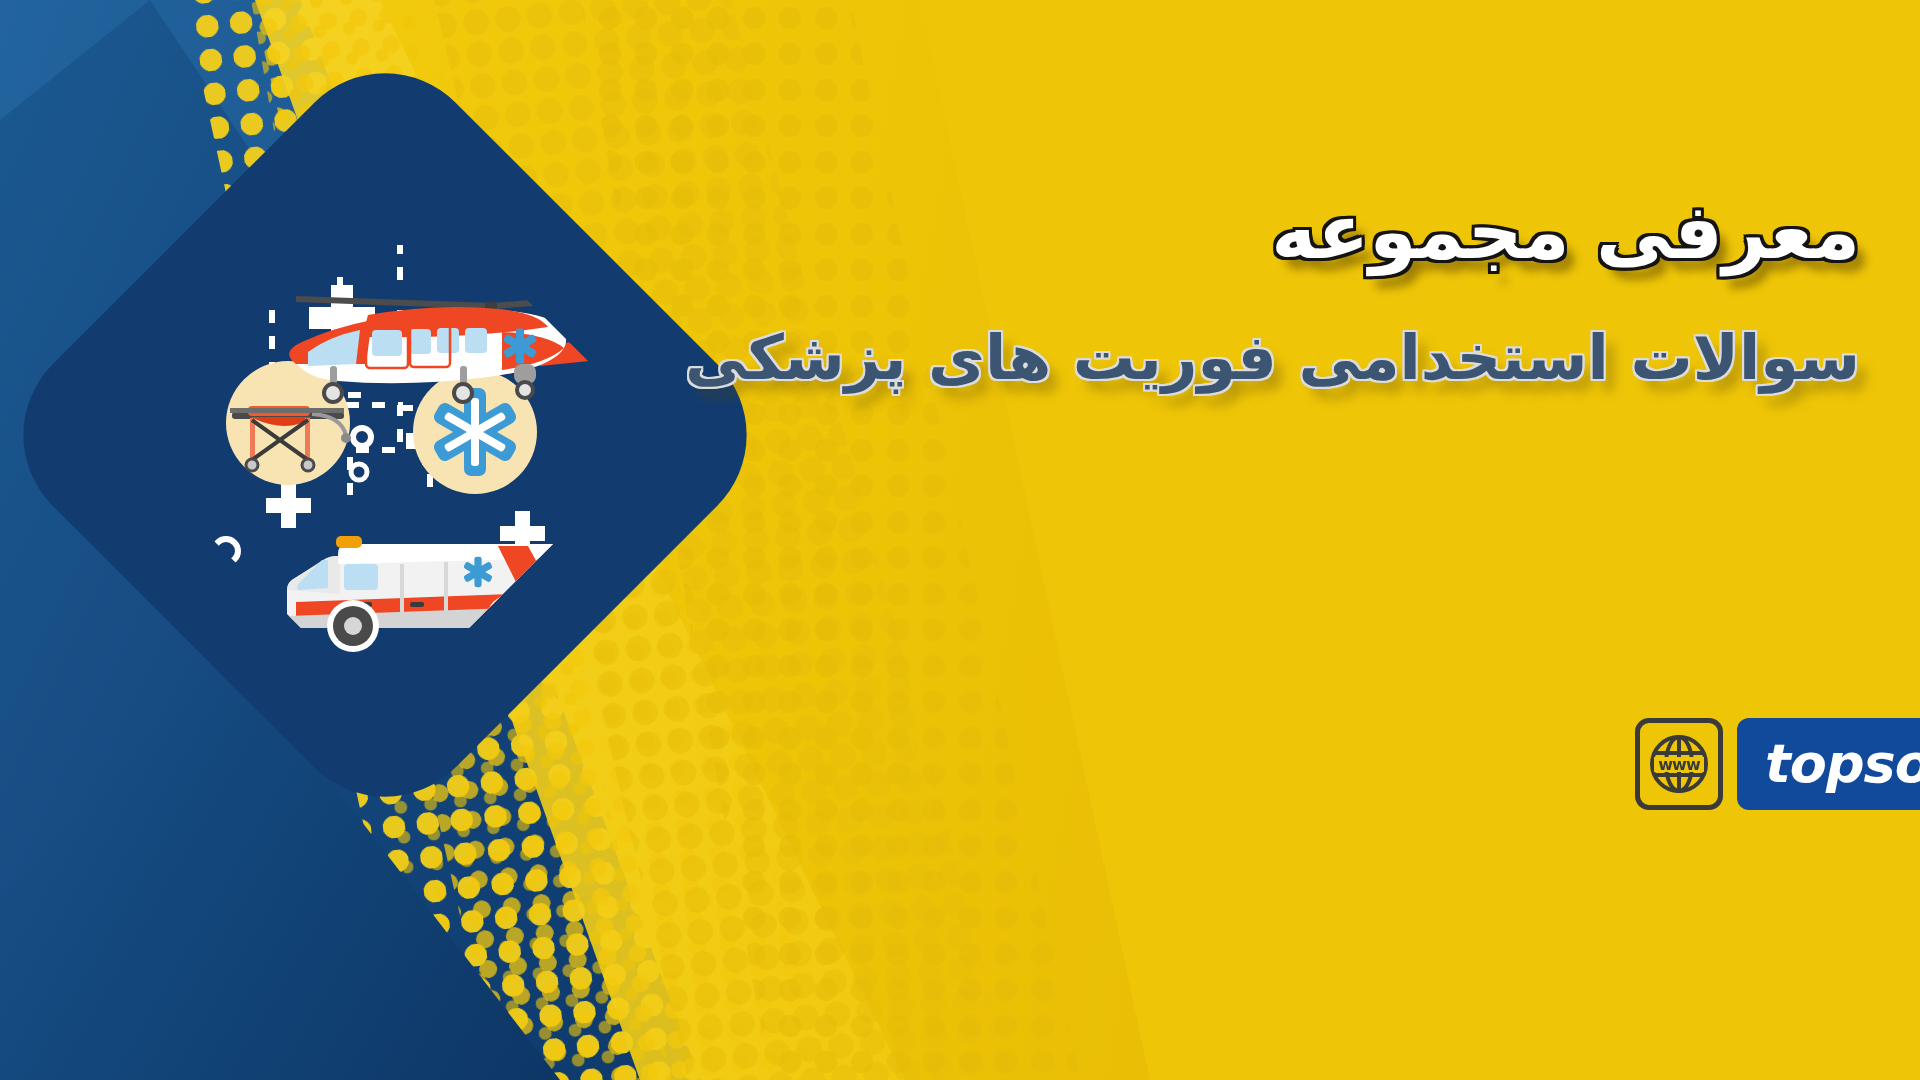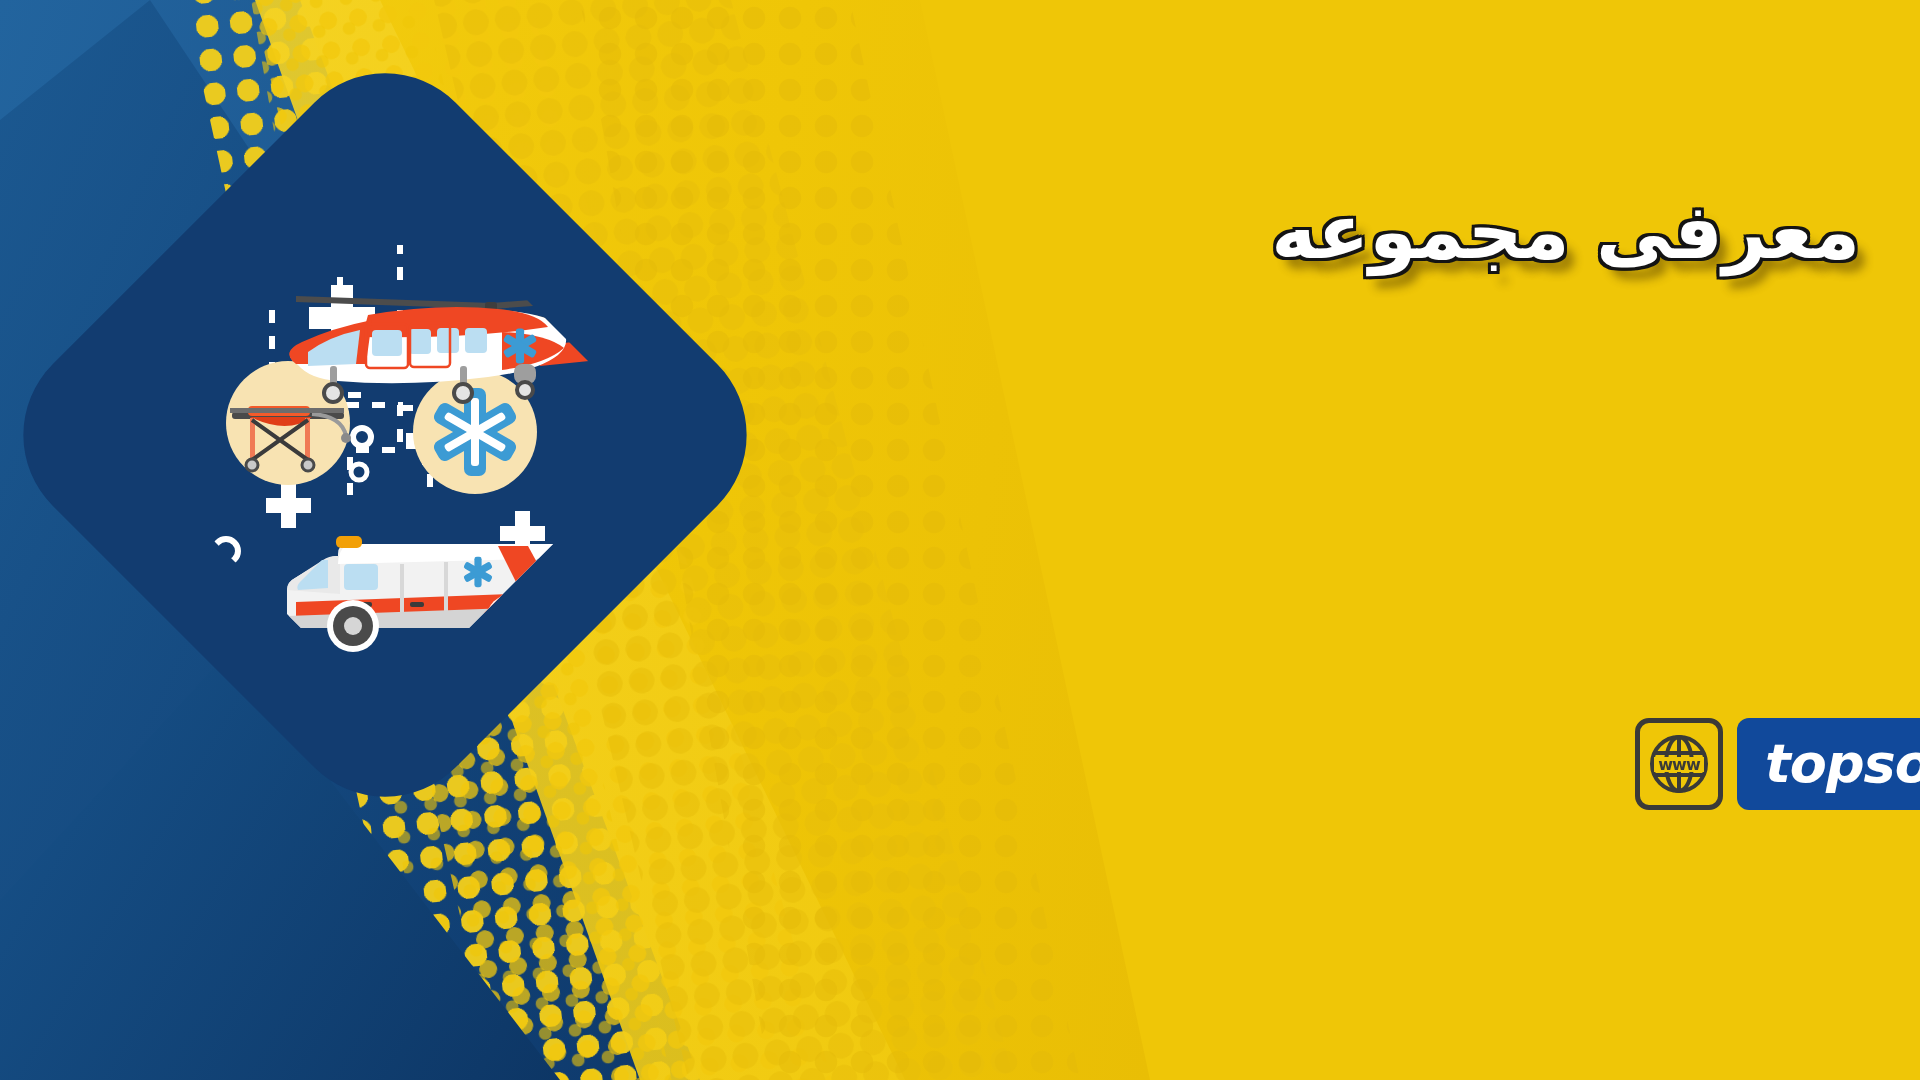--- a/index.html
+++ b/index.html
@@ -347,20 +347,21 @@
         </g>
 
       </g>
     </svg>
   </div>
 
   <div class="right-col">
 
     <div class="title-block">
       <div class="title-1">معرفی مجموعه</div>
+      <div class="title-2">سوالات استخدامی فوریت های پزشکی</div>
     </div>
 
     <div class="logo-row">
 
       <div class="globe-box">
         <svg width="62" height="62" viewBox="0 0 62 62" aria-hidden="true">
           <circle cx="31" cy="31" r="27" fill="none" stroke="#3A3A38" stroke-width="4"></circle>
           <ellipse cx="31" cy="31" rx="13" ry="27" fill="none" stroke="#3A3A38" stroke-width="4"></ellipse>
           <line x1="31" y1="4" x2="31" y2="58" stroke="#3A3A38" stroke-width="4"></line>
           <path d="M7 20 h48" stroke="#3A3A38" stroke-width="4" fill="none"></path>

